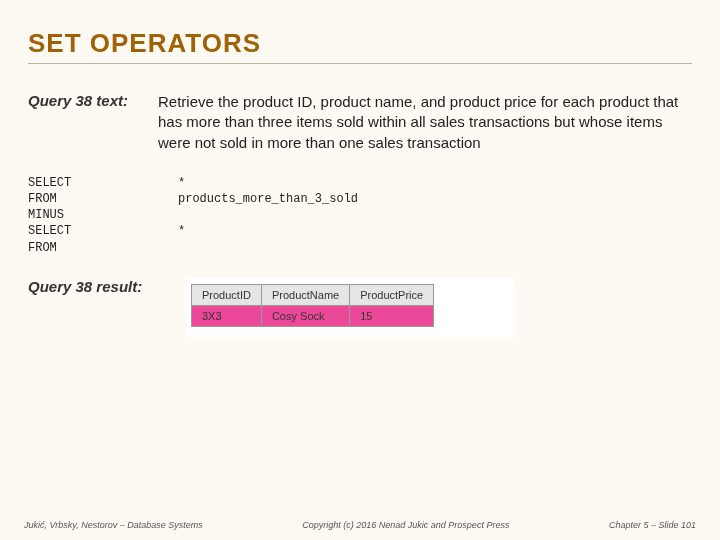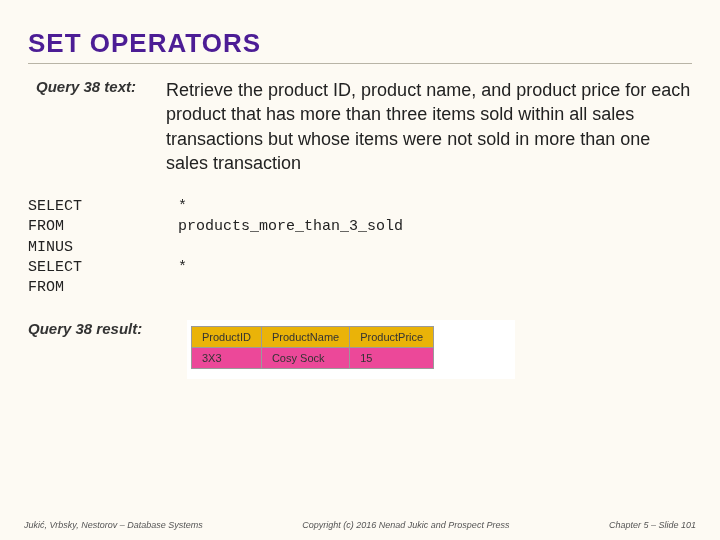--- a/index.html
+++ b/index.html
@@ -16,50 +16,49 @@
     width: 720px;
     height: 540px;
     position: relative;
     box-sizing: border-box;
     padding: 28px 28px 0 28px;
   }
   .title {
     font-size: 26px;
     font-weight: bold;
     letter-spacing: 1px;
-    color: #4c1d95;
+    color: #a16207;
     padding-bottom: 4px;
     border-bottom: 1px solid #b8b4a6;
-    margin-bottom: 14px;
+    margin-bottom: 28px;
   }
   .row {
     display: flex;
     align-items: flex-start;
     margin-bottom: 22px;
   }
   .label {
     flex: 0 0 130px;
     font-style: italic;
     font-weight: bold;
     font-size: 15px;
     color: #333;
-    margin-left: 8px;
   }
   .body-text {
     flex: 1;
-    font-size: 18px;
+    font-size: 15px;
     line-height: 1.35;
     color: #222;
   }
   .sql-grid {
     flex: 1;
     display: grid;
     grid-template-columns: 150px 1fr;
     font-family: "Courier New", Courier, monospace;
-    font-size: 15px;
+    font-size: 12px;
     line-height: 1.35;
     color: #222;
   }
   .result-label {
     font-style: italic;
     font-weight: bold;
     font-size: 15px;
     color: #333;
     margin-right: 14px;
     flex: 0 0 145px;
@@ -77,21 +76,21 @@
     color: #333;
   }
   table.result th, table.result td {
     border: 1px solid #9a9a9a;
     padding: 4px 10px;
     text-align: left;
     background: #ec4899;
     font-weight: normal;
   }
   table.result th {
-    background: #eab308;
+    background: #e5e5e5;
   }
   .footer {
     position: absolute;
     left: 0;
     right: 0;
     bottom: 10px;
     display: flex;
     justify-content: space-between;
     font-size: 9px;
     font-style: italic;

